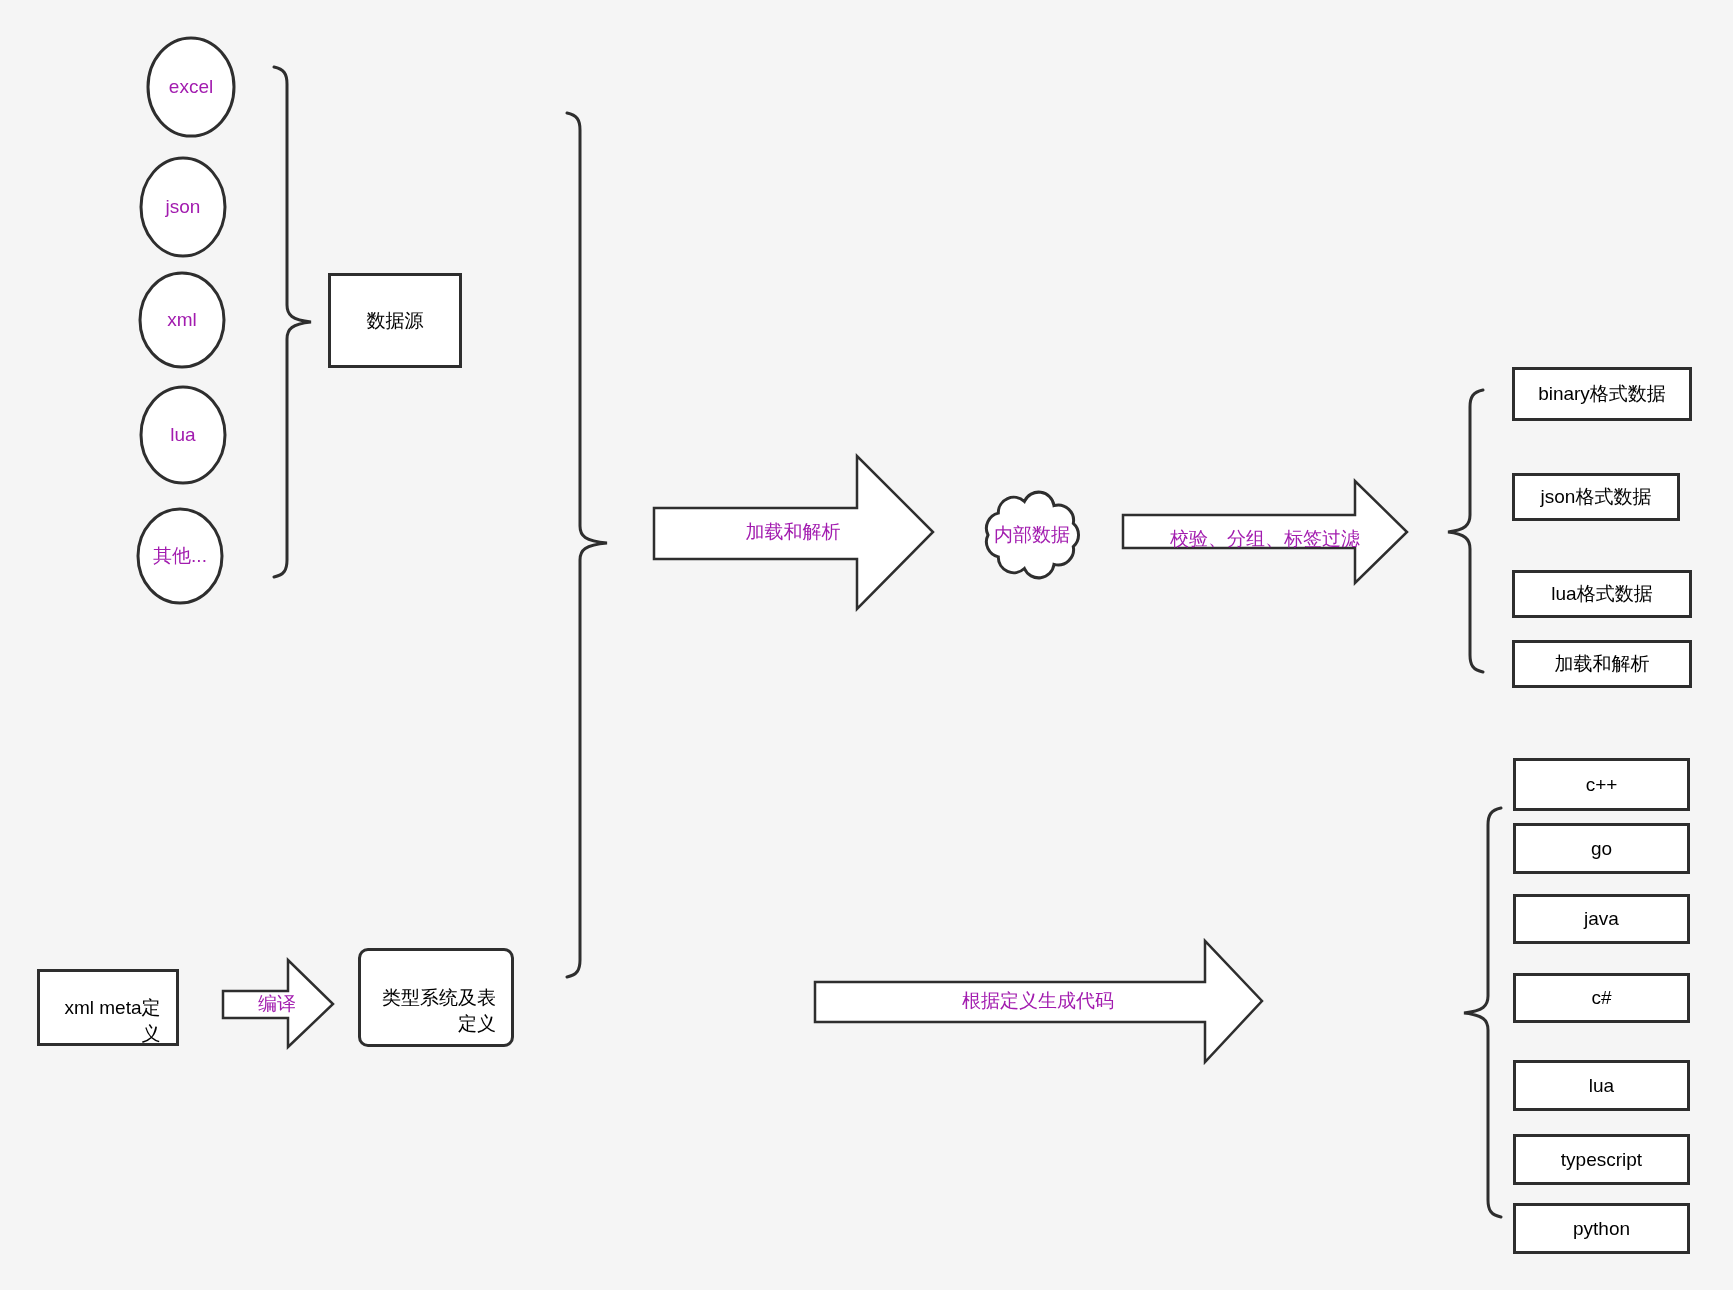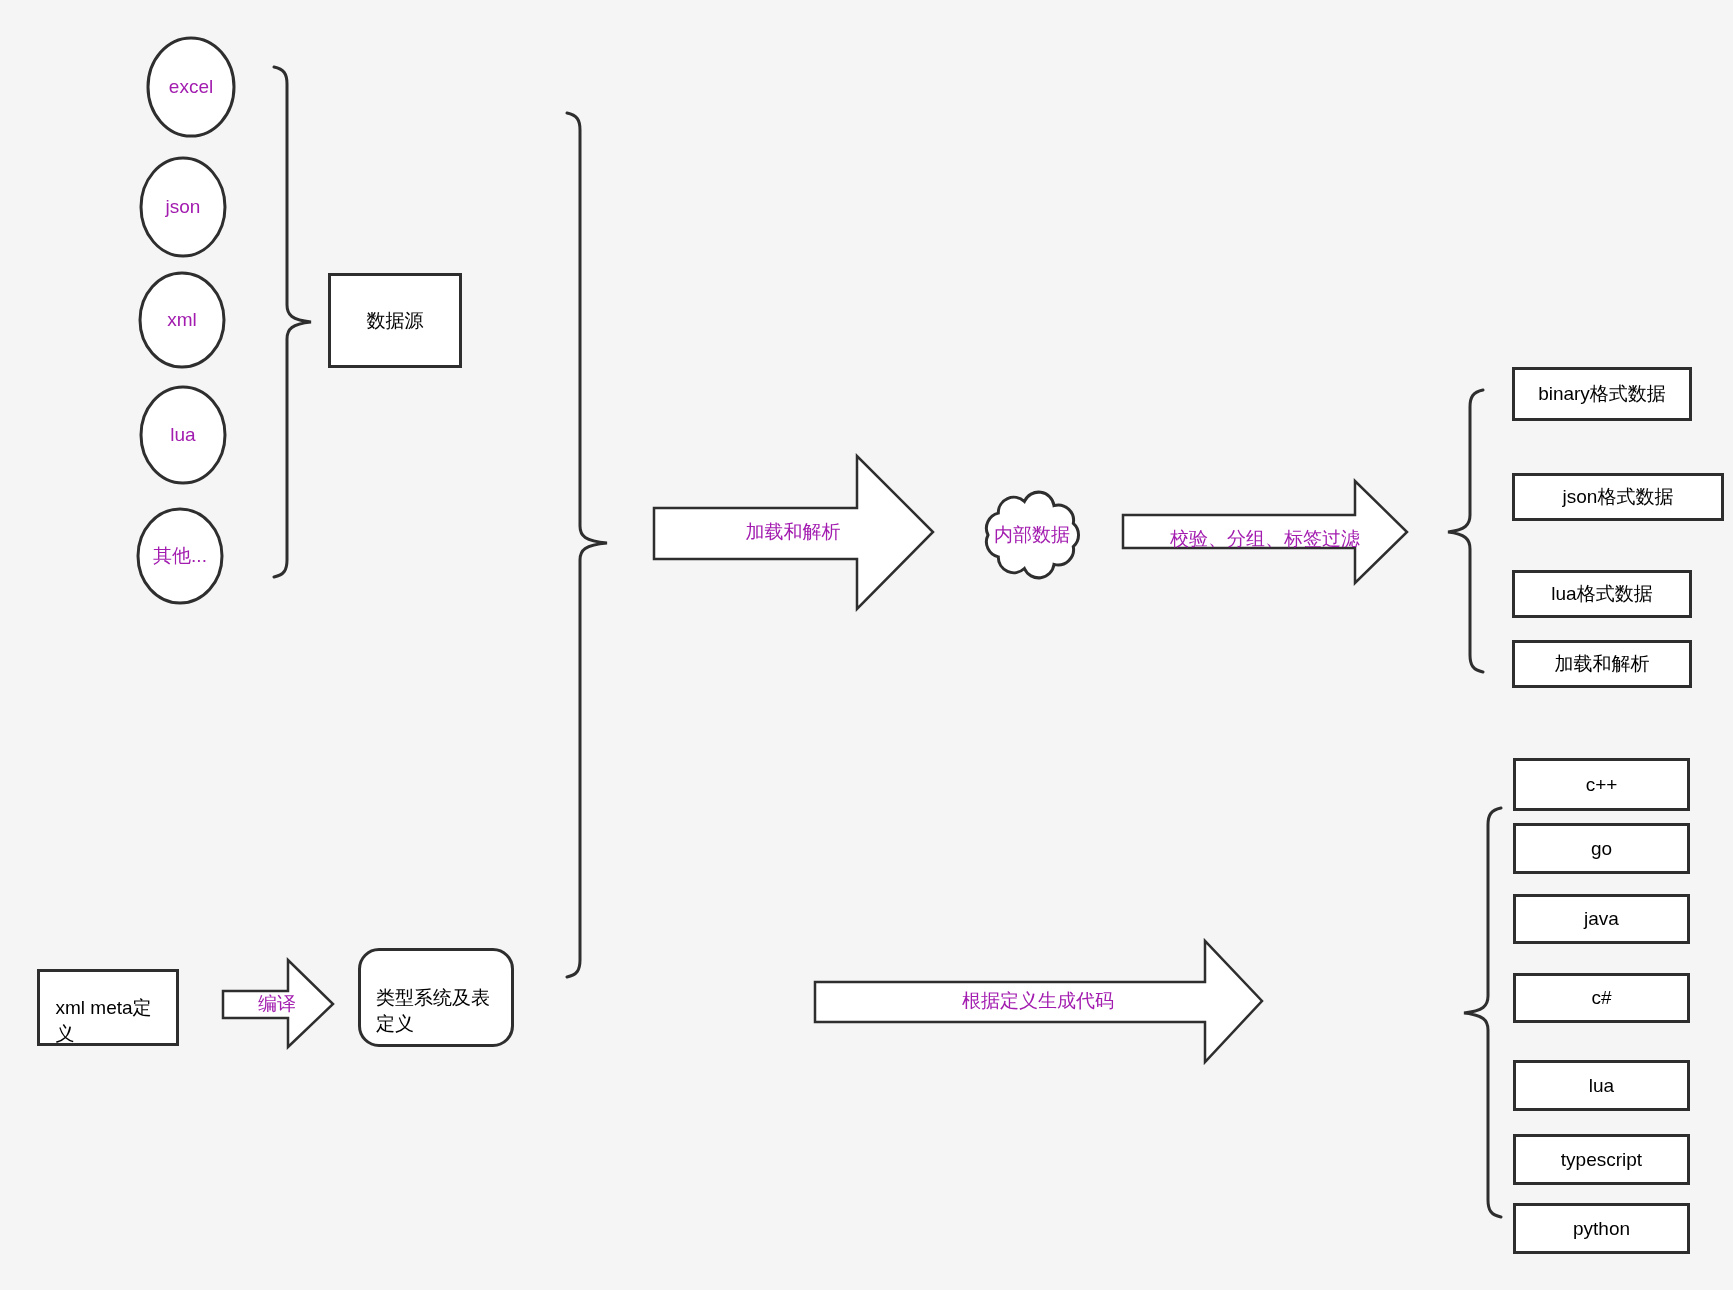--- a/index.html
+++ b/index.html
@@ -10,21 +10,21 @@
   #shapes{position:absolute;left:0;top:0;width:1733px;height:1290px;}
   .node-label{
     position:absolute;display:flex;align-items:center;justify-content:center;
     font-size:19px;color:#a21caf;white-space:nowrap;pointer-events:none;
   }
   .box{
     position:absolute;box-sizing:border-box;border:3px solid #2e2e2e;background:#ffffff;
     display:flex;align-items:center;justify-content:center;text-align:center;
     font-size:19px;color:#000000;line-height:1.35;
   }
-  .box .wrap-label{display:inline-block;text-align:left;margin-top:27px;}
+  .box .wrap-label{display:inline-block;text-align:right;margin-top:27px;}
   .rounded{border-radius:10px;}
   svg .outline{fill:none;stroke:#2e2e2e;stroke-width:3;stroke-linecap:round;}
   svg .shape{fill:#ffffff;stroke:#2e2e2e;}
 </style>
 </head>
 <body>
 
 <div id="canvas">
 
   <svg id="shapes" viewBox="0 0 1733 1290">
@@ -72,21 +72,21 @@
 
   <div class="node-label" style="left:668px;top:518px;width:250px;height:28px;">加载和解析</div>
   <div class="node-label" style="left:952px;top:521px;width:160px;height:28px;">内部数据</div>
   <div class="node-label" style="left:1125px;top:517px;width:280px;height:44px;">校验、分组、标签过滤</div>
   <div class="node-label" style="left:898px;top:987px;width:280px;height:28px;">根据定义生成代码</div>
   <div class="node-label" style="left:217px;top:990px;width:120px;height:28px;">编译</div>
 
   <div class="box" style="left:1512px;top:367px;width:180px;height:54px;">
     <span>binary格式数据</span>
   </div>
-  <div class="box" style="left:1512px;top:473px;width:212px;height:48px;">
+  <div class="box" style="left:1512px;top:473px;width:168px;height:48px;">
     <span>json格式数据</span>
   </div>
   <div class="box" style="left:1512px;top:570px;width:180px;height:48px;">
     <span>lua格式数据</span>
   </div>
   <div class="box" style="left:1512px;top:640px;width:180px;height:48px;">
     <span>加载和解析</span>
   </div>
 
   <div class="box" style="left:1513px;top:758px;width:177px;height:53px;">
@@ -107,17 +107,17 @@
   <div class="box" style="left:1513px;top:1134px;width:177px;height:51px;">
     <span>typescript</span>
   </div>
   <div class="box" style="left:1513px;top:1203px;width:177px;height:51px;">
     <span>python</span>
   </div>
 
   <div class="box" style="left:37px;top:969px;width:142px;height:77px;">
     <span class="wrap-label" style="max-width:105px;white-space:normal;">xml meta定义</span>
   </div>
-  <div class="box rounded" style="left:358px;top:948px;width:156px;height:99px;border-radius:21px;">
+  <div class="box rounded" style="left:358px;top:948px;width:156px;height:99px;">
     <span class="wrap-label" style="max-width:120px;white-space:normal;">类型系统及表定义</span>
   </div>
 
 </div>
 
 </body></html>

